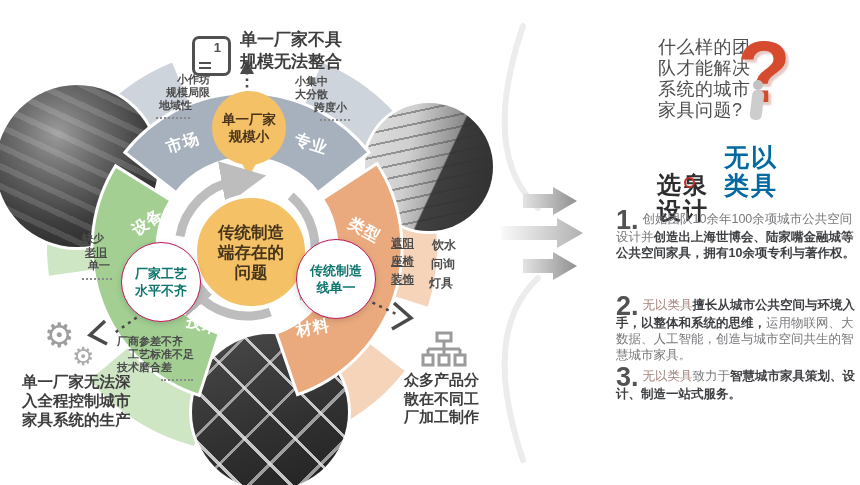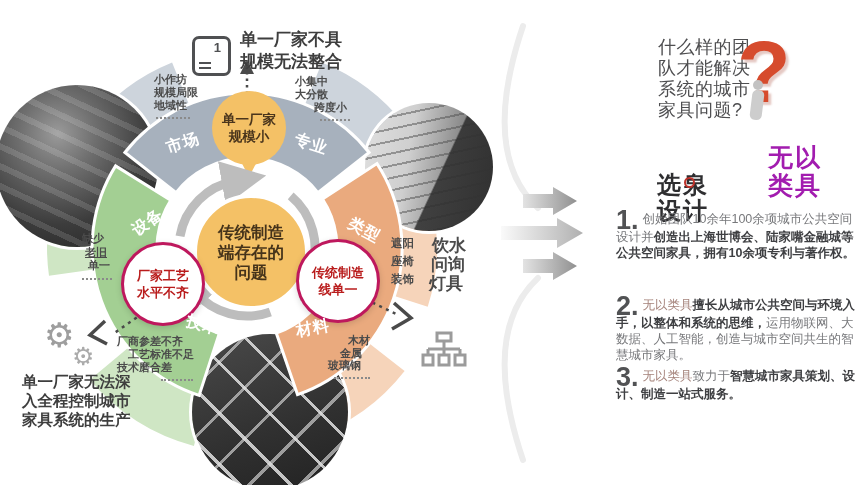--- a/index.html
+++ b/index.html
@@ -29,49 +29,49 @@
   #lbl-prof{left:294px;top:134px;transform:rotate(18deg);}
   #lbl-equip{left:131px;top:212px;transform:rotate(-35deg);}
   #lbl-tech{left:186px;top:315px;transform:rotate(16deg);}
   #lbl-type{left:347px;top:220px;transform:rotate(28deg);}
   #lbl-mat{left:296px;top:318px;transform:rotate(-10deg);}
 
   .bubble{position:absolute;border-radius:50%;display:flex;align-items:center;justify-content:center;
           text-align:center;font-weight:bold;white-space:pre-line;z-index:4;}
   .bubble-top{left:212px;top:91px;width:74px;height:74px;background:#f4c166;color:#4a351c;
           font-size:13.5px;line-height:17px;}
-  .bubble-white{width:78px;height:78px;background:#fff;border:3px solid #be185d;color:#b91c1c;
+  .bubble-white{width:78px;height:78px;background:#fff;border:1px solid #be185d;color:#0f766e;
           font-size:13px;line-height:17px;box-shadow:0 2px 6px rgba(0,0,0,.15);}
   #bubble-left{left:121px;top:242px;}
   #bubble-right{left:296px;top:239px;}
   .center-circle{position:absolute;left:193px;top:194px;width:108px;height:108px;background:#f4c166;
           border:4px solid #fff;border-radius:50%;display:flex;align-items:center;justify-content:center;
           text-align:center;color:#45331a;font-size:16.5px;line-height:20px;font-weight:bold;
           white-space:pre-line;z-index:4;}
 
   .note{position:absolute;font-weight:bold;color:#4b4b4b;font-size:11px;line-height:13px;white-space:nowrap;z-index:6;}
   .note span{display:block;}
   .dots{display:block;width:34px;height:3px;border-bottom:2px dotted #8a8a8a;margin-top:2px;}
-  #n-market{left:154px;top:73px;width:56px;text-align:left;}
+  #n-market{left:154px;top:73px;width:56px;text-align:right;}
   #n-market span:nth-of-type(3){margin-right:18px;}
   #n-market .dots{margin-left:auto;margin-right:20px;}
   #n-prof{left:295px;top:75px;}
   #n-prof span:nth-of-type(2){margin-left:0;}
   #n-prof span:nth-of-type(3){margin-left:19px;}
   #n-prof .dots{margin-left:25px;width:30px;}
   #n-equip{left:82px;top:232px;line-height:13.5px;}
   #n-equip span:nth-of-type(2){margin-left:3px;text-decoration:underline;}
   #n-equip span:nth-of-type(3){margin-left:6px;}
   #n-equip .dots{width:30px;}
   #n-tech{left:117px;top:335px;line-height:13px;}
   #n-tech span:nth-of-type(2){margin-left:11px;}
   #n-tech span:nth-of-type(3){}
   #n-tech .dots{margin-left:44px;width:32px;}
-  #n-type1{left:391px;top:234px;line-height:18px;font-size:11.5px;}
-  #n-type2{left:429px;top:236px;line-height:19px;font-size:17px;}
+  #n-type1{left:391px;top:234px;line-height:18px;font-size:11.5px;text-decoration:underline;}
+  #n-type2{left:429px;top:236px;line-height:19px;font-size:12px;}
   #n-type2 span:nth-of-type(1){margin-left:3px;}
   #n-type2 span:nth-of-type(2){margin-left:2px;}
   #n-mat{left:328px;top:334px;line-height:12.5px;}
   #n-mat span:nth-of-type(1){margin-left:20px;}
   #n-mat span:nth-of-type(2){margin-left:12px;}
   #n-mat .dots{margin-left:6px;width:36px;}
 
   .big-note{position:absolute;font-weight:bold;color:#3e3e3e;white-space:pre-line;z-index:6;}
   #top-note{left:240px;top:29px;font-size:17px;line-height:21.5px;}
   #bl-note{left:22px;top:372px;font-size:15.5px;line-height:19px;}
@@ -93,21 +93,21 @@
          line-height:1;text-shadow:3px 3px 2px rgba(150,40,20,.25);}
   .q-person-head{position:absolute;left:753px;top:80px;width:10px;height:10px;border-radius:50%;
          background:#c2c2c2;z-index:3;}
   .q-person-body{position:absolute;left:751px;top:90px;width:12px;height:30px;border-radius:5px;
          background:#cdcdcd;transform:rotate(7deg);z-index:3;}
 
   .logo{position:absolute;font-weight:900;white-space:pre-line;text-align:center;letter-spacing:2px;z-index:2;}
   #logo-xq{left:657px;top:146px;font-size:24px;line-height:26px;color:#2e2e30;}
   #logo-xq .reddot{position:absolute;left:27px;top:31px;width:7px;height:7px;border:2.5px solid #bf3129;
          border-radius:50%;letter-spacing:0;}
-  #logo-wl{left:768px;top:143px;font-size:25px;line-height:28px;color:#a21caf;}
+  #logo-wl{left:724px;top:143px;font-size:25px;line-height:28px;color:#0369a1;}
 
   .point{position:absolute;left:616px;width:242px;font-size:12.5px;line-height:15.8px;color:#77787b;z-index:2;}
   #point-1{top:210px;} #point-2{top:296px;} #point-3{top:367px;}
   .pnum{font-size:27px;font-weight:bold;color:#515254;margin-right:4px;vertical-align:-6px;line-height:20px;}
   .seg.bold{color:#3e3f42;font-weight:bold;}
   .seg.brand{color:#a5837b;}
   .seg.light{color:#8f9093;display:block;}
 </style>
 </head>
 <body>
@@ -200,26 +200,20 @@
   <div class="note" id="n-type1">
     <span>遮阳</span>
     <span>座椅</span>
     <span>装饰</span>
   </div>
   <div class="note" id="n-type2">
     <span>饮水</span>
     <span>问询</span>
     <span>灯具</span>
   </div>
-  <div class="note" id="n-mat">
-    <span>木材</span>
-    <span>金属</span>
-    <span>玻璃钢</span>
-    <i class="dots"></i>
-  </div>
 
   <div class="doc-icon">
     <span class="num1">1</span>
     <i class="bar b1"></i>
       <i class="bar b2"></i>
   </div>
   <div class="big-note" id="top-note">单一厂家不具
 规模无法整合</div>
   <span class="gear" id="gear-1">⚙</span>
   <span class="gear" id="gear-2">⚙</span>
@@ -228,20 +222,23 @@
 家具系统的生产</div>
   <svg class="org-icon" width="46" height="38" viewBox="0 0 46 38">
     <g stroke="#9b9b9b" stroke-width="3" fill="none">
       <rect x="16" y="2" width="14" height="8"></rect>
       <path d="M23,10 V18 M7,18 H39 M7,18 V24 M23,18 V24 M39,18 V24"></path>
       <rect x="2" y="24" width="10" height="10"></rect>
       <rect x="18" y="24" width="10" height="10"></rect>
       <rect x="34" y="24" width="10" height="10"></rect>
     </g>
   </svg>
+  <div class="big-note" id="br-note">众多产品分
+散在不同工
+厂加工制作</div>
 
   <svg class="mid-flow" width="110" height="450" viewBox="0 0 110 450">
     <defs>
       <linearGradient id="ag1" x1="0" y1="0" x2="1" y2="0">
         <stop offset="0" stop-color="#e3e3e3"></stop>
           <stop offset="1" stop-color="#909090"></stop>
       </linearGradient>
       <linearGradient id="ag2" x1="0" y1="0" x2="1" y2="0">
         <stop offset="0" stop-color="#fafafa"></stop>
           <stop offset="1" stop-color="#b0b0b0"></stop>

